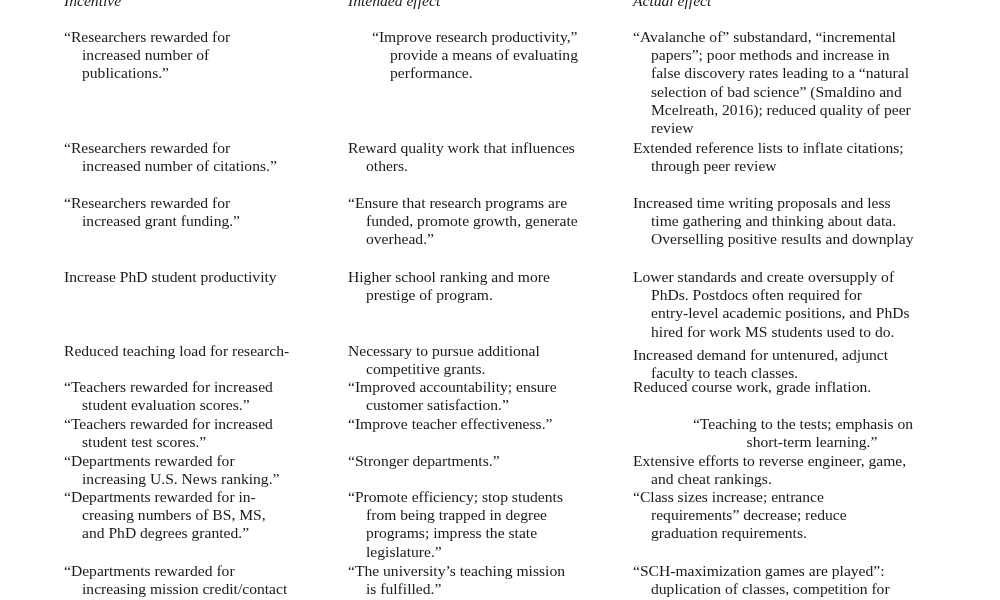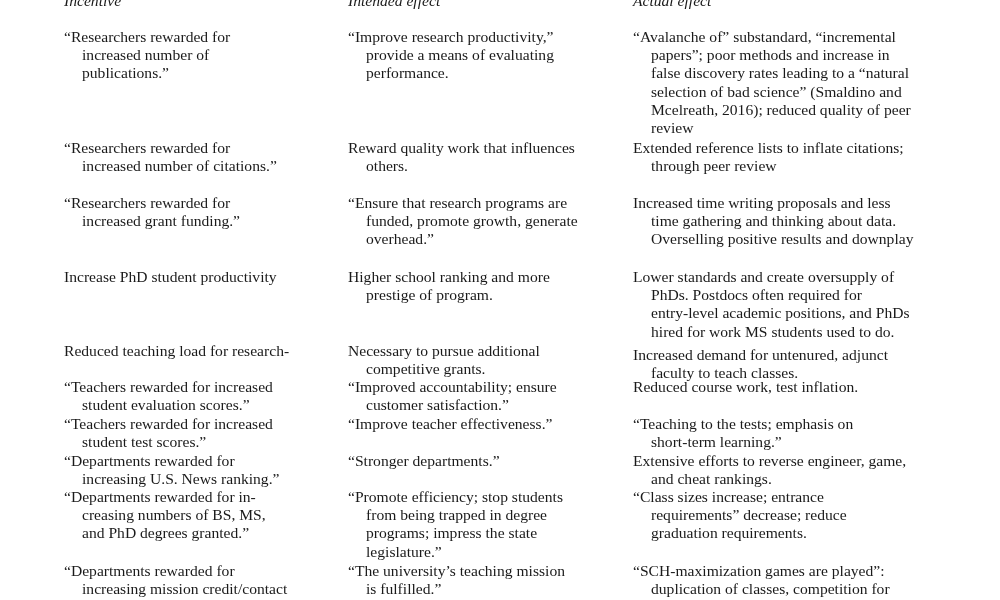--- a/index.html
+++ b/index.html
@@ -25,21 +25,21 @@
   <div class="hdr c1">Incentive</div>
   <div class="hdr c2">Intended effect</div>
   <div class="hdr c3">Actual effect</div>
   <div id="rows">
       <div>
         <div class="cell c1" style="top: 28px;">
           <span class="ln">“Researchers rewarded for</span>
           <span class="ln ind">increased number of</span>
           <span class="ln ind">publications.”</span>
         </div>
-        <div class="cell c2" style="top: 28px;">
+        <div class="cell c2" style="top: 28px; margin-left: 24px;">
           <span class="ln">“Improve research productivity,”</span>
           <span class="ln ind">provide a means of evaluating</span>
           <span class="ln ind">performance.</span>
         </div>
         <div class="cell c3" style="top: 28px;">
           <span class="ln">“Avalanche of” substandard, “incremental</span>
           <span class="ln ind">papers”; poor methods and increase in</span>
           <span class="ln ind">false discovery rates leading to a “natural</span>
           <span class="ln ind">selection of bad science” (Smaldino and</span>
           <span class="ln ind">Mcelreath, 2016); reduced quality of peer</span>
@@ -107,32 +107,32 @@
       <div>
         <div class="cell c1" style="top: 378px;">
           <span class="ln">“Teachers rewarded for increased</span>
           <span class="ln ind">student evaluation scores.”</span>
         </div>
         <div class="cell c2" style="top: 378px;">
           <span class="ln">“Improved accountability; ensure</span>
           <span class="ln ind">customer satisfaction.”</span>
         </div>
         <div class="cell c3" style="top: 378px;">
-          <span class="ln">Reduced course work, test inflation.</span>
+          <span class="ln">Reduced course work, grade inflation.</span>
         </div>
       </div>
       <div>
         <div class="cell c1" style="top: 415px;">
           <span class="ln">“Teachers rewarded for increased</span>
           <span class="ln ind">student test scores.”</span>
         </div>
         <div class="cell c2" style="top: 415px;">
           <span class="ln">“Improve teacher effectiveness.”</span>
         </div>
-        <div class="cell c3" style="top: 415px;">
+        <div class="cell c3" style="top: 415px; text-align: center;">
           <span class="ln">“Teaching to the tests; emphasis on</span>
           <span class="ln ind">short-term learning.”</span>
         </div>
       </div>
       <div>
         <div class="cell c1" style="top: 452px;">
           <span class="ln">“Departments rewarded for</span>
           <span class="ln ind">increasing U.S. News ranking.”</span>
         </div>
         <div class="cell c2" style="top: 452px;">

